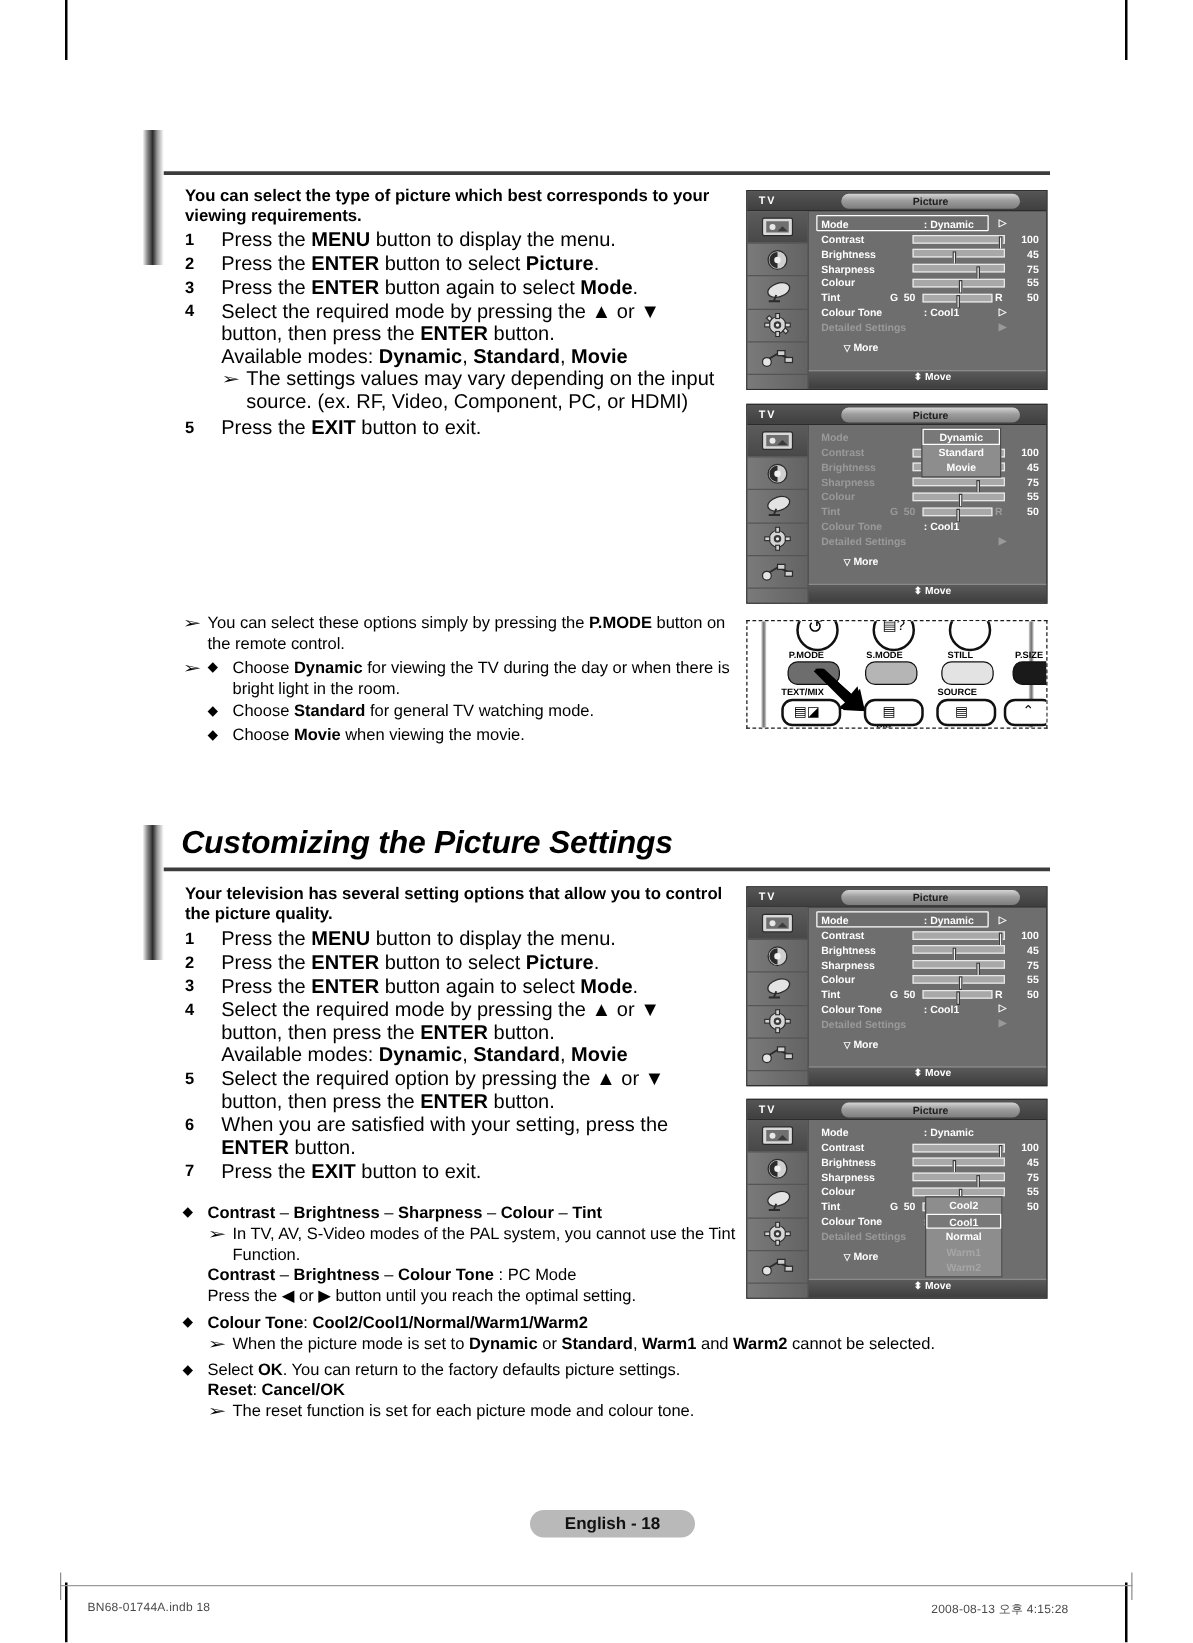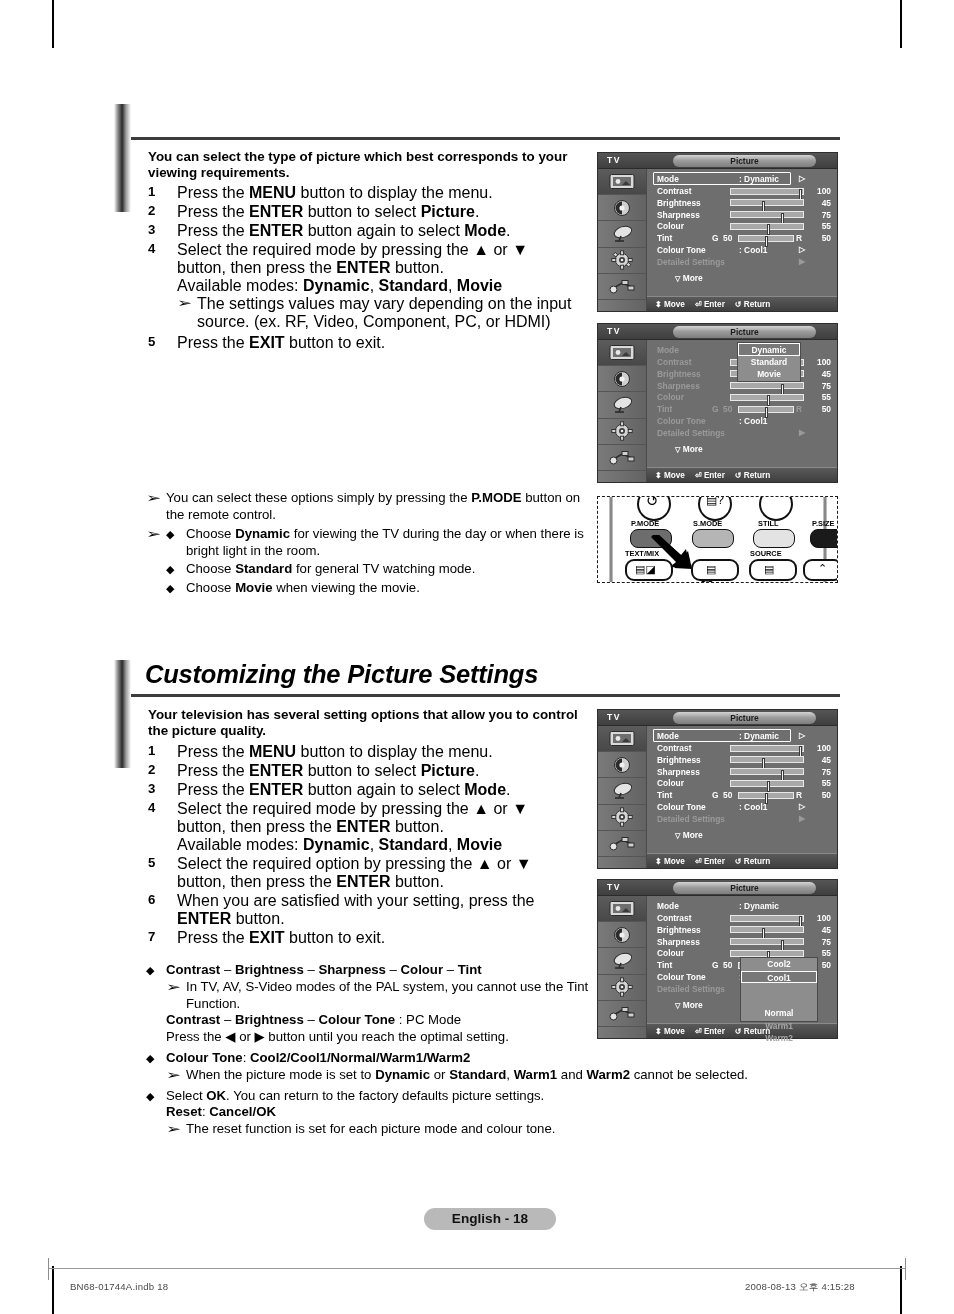--- a/index.html
+++ b/index.html
@@ -104,37 +104,37 @@
   .numv{position:absolute;right:2px;top:0;font-weight:bold;font-size:8.4px;text-align:right;}
 
   .more{position:absolute;left:28px;font-weight:bold;font-size:8.4px;}
   .arrowtri{font-size:7px;}
 
   .botbar{
     position:absolute;left:49px;right:0;bottom:0;height:14px;
     background:linear-gradient(to bottom,#5a5a5a,#3e3e3e);
     border-top:1px solid #8a8a8a;
     display:flex;align-items:center;gap:10px;padding-left:8px;
-    font-size:8.2px;font-weight:bold;color:#fff;
+    font-size:8.2px;font-weight:bold;color:#fff;flex-direction:column;
   }
   .botbar span.ic{font-size:8px;}
 
   
   .dropdown{
     position:absolute;
     background:#8d8d8d;border:1px solid #4a4a4a;box-sizing:border-box;
     z-index:5;
   }
   .dd-item{
     height:12.6px;line-height:12.6px;text-align:center;
     font-size:8.4px;font-weight:bold;color:#ffffff;
   }
   .dd-item.sel{border:1.3px solid #ffffff;box-sizing:border-box;background:#787878;}
   .dd-item.disabled{color:#a6a6a6;}
-  .dd-item.normal{color:#fff;margin-top:24px;}
+  .dd-item.normal{color:#fff;}
 
   
   .remote{
     position:absolute;border:1.6px dashed #1a1a1a;box-sizing:border-box;
     background:#fff;overflow:hidden;
   }
   .remote-inner{position:absolute;left:0;top:0;right:0;bottom:0;}
   .rlabel{position:absolute;font-size:7.4px;font-weight:bold;color:#000;white-space:nowrap;}
   .rcircle{position:absolute;border:2px solid #111;border-radius:50%;background:#fff;}
   .roval{position:absolute;border:2px solid #111;border-radius:9px;}
@@ -857,21 +857,21 @@
           <span class="val" style="left:82px;">:</span>
         </div>
         <div class="row dim" style="top:86.8px;">
           <span class="lbl">Detailed Settings</span>
         </div>
         <div class="more" style="top:104px;">
           <span class="arrowtri">▽</span>
           <span>More</span>
         </div>
 
-        <div class="dropdown" style="left:93px;top:61px;width:78px;height:65px;">
+        <div class="dropdown" style="left:93px;top:61px;width:62px;height:65px;">
           <div class="dd-item">Cool2</div>
           <div class="dd-item sel">Cool1</div>
           <div class="dd-item normal">Normal</div>
           <div class="dd-item disabled">Warm1</div>
           <div class="dd-item disabled">Warm2</div>
         </div>
       </div>
 
       <div class="botbar">
         <span><span class="ic">⬍</span> <span>Move</span></span>

